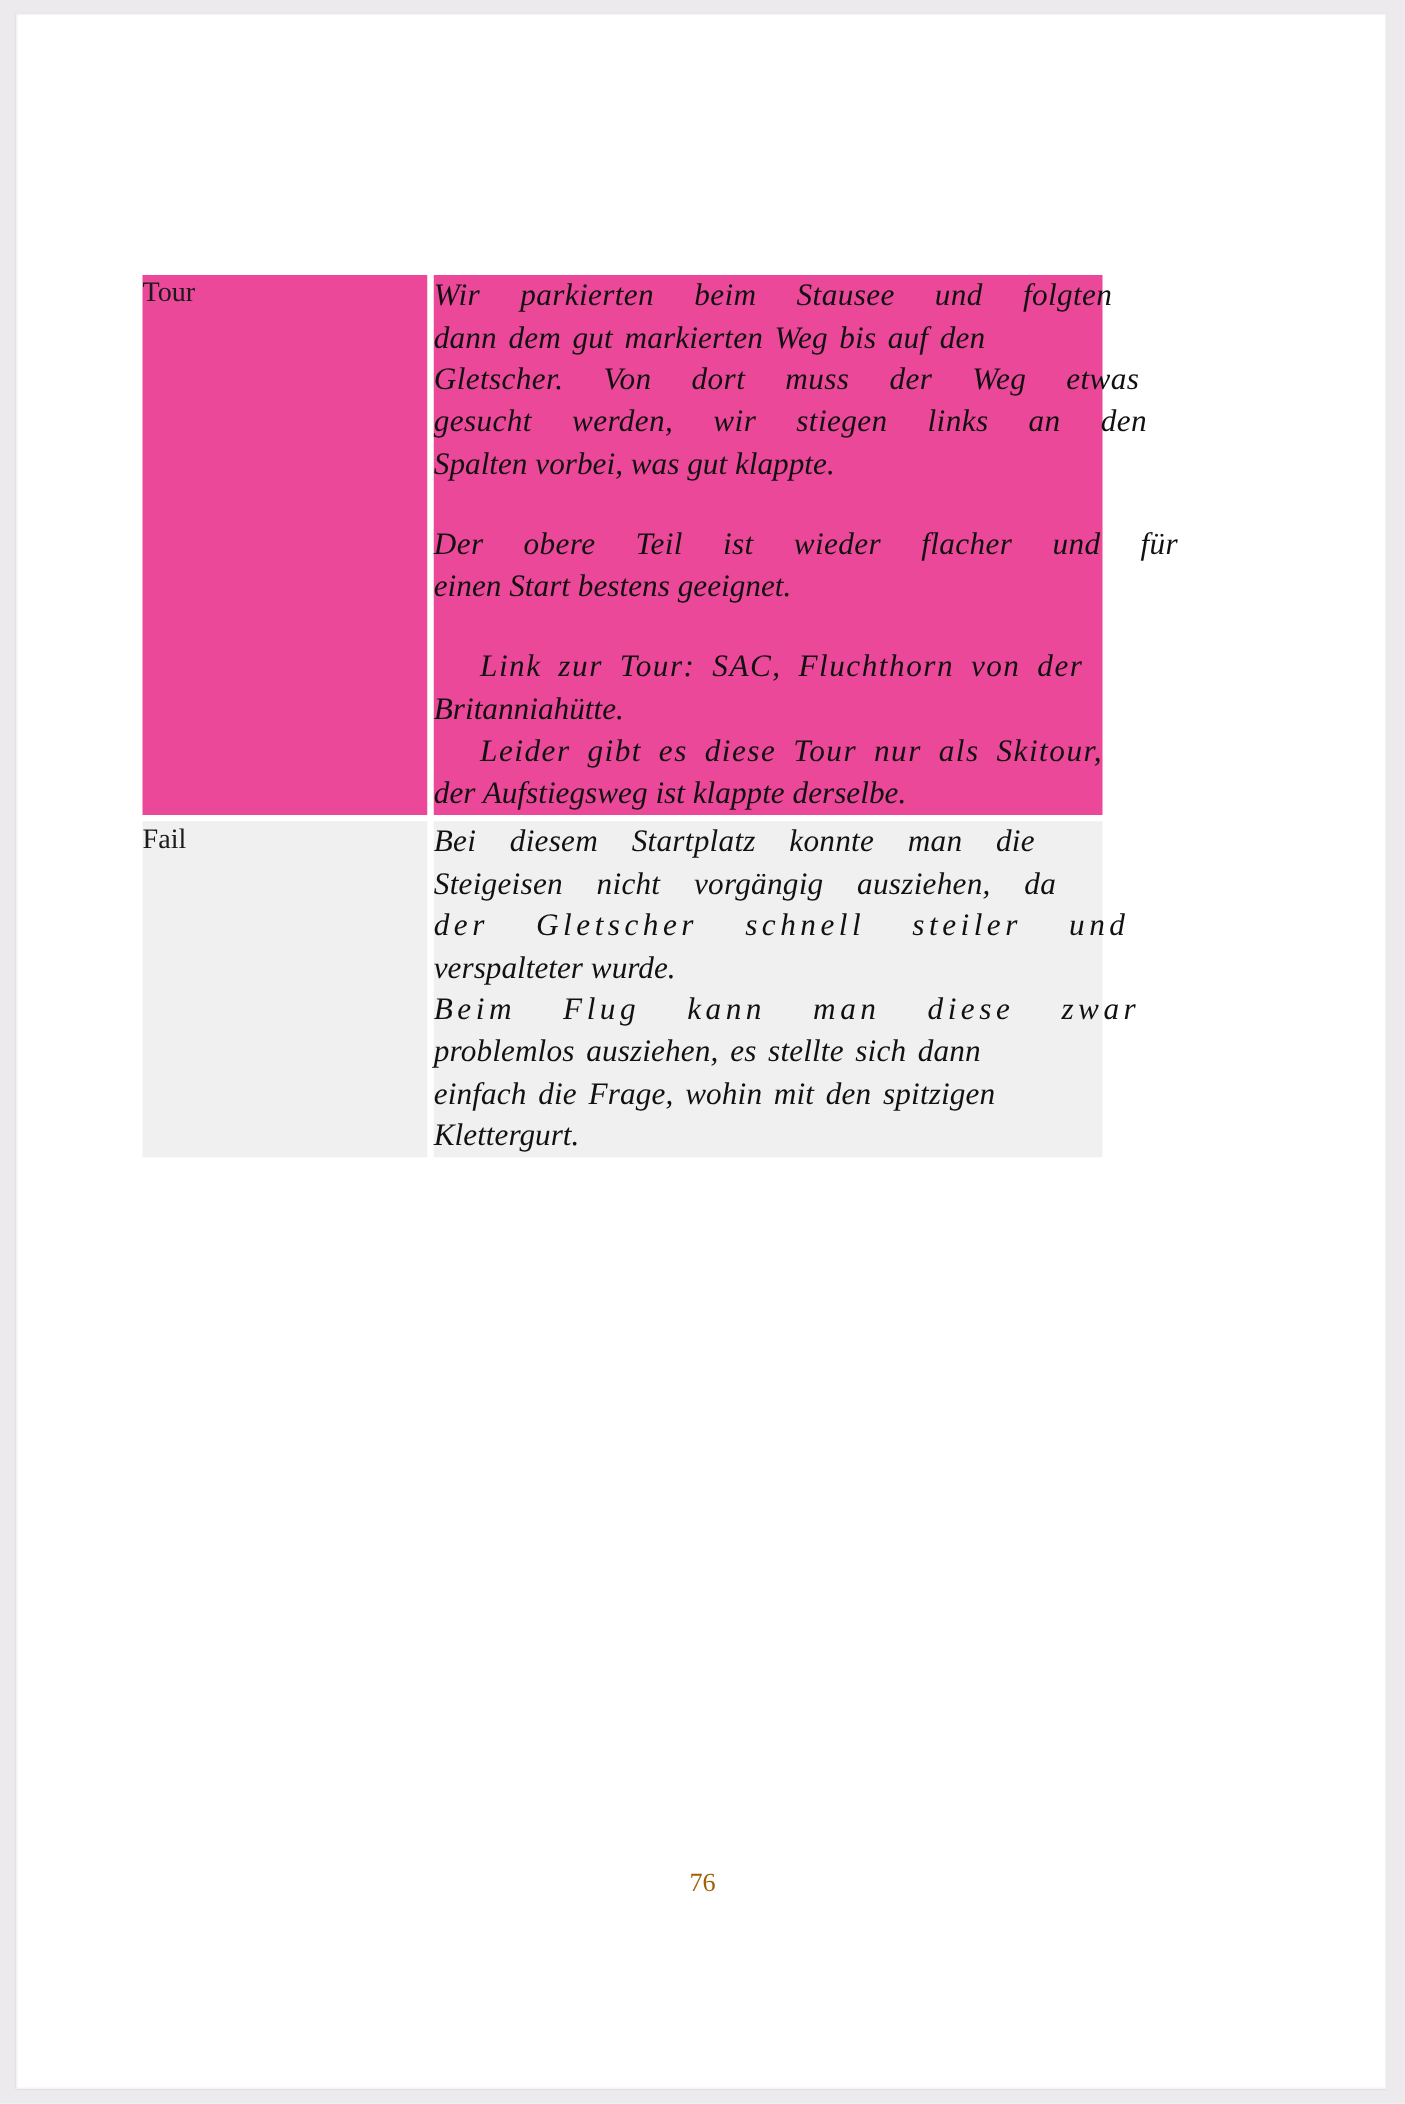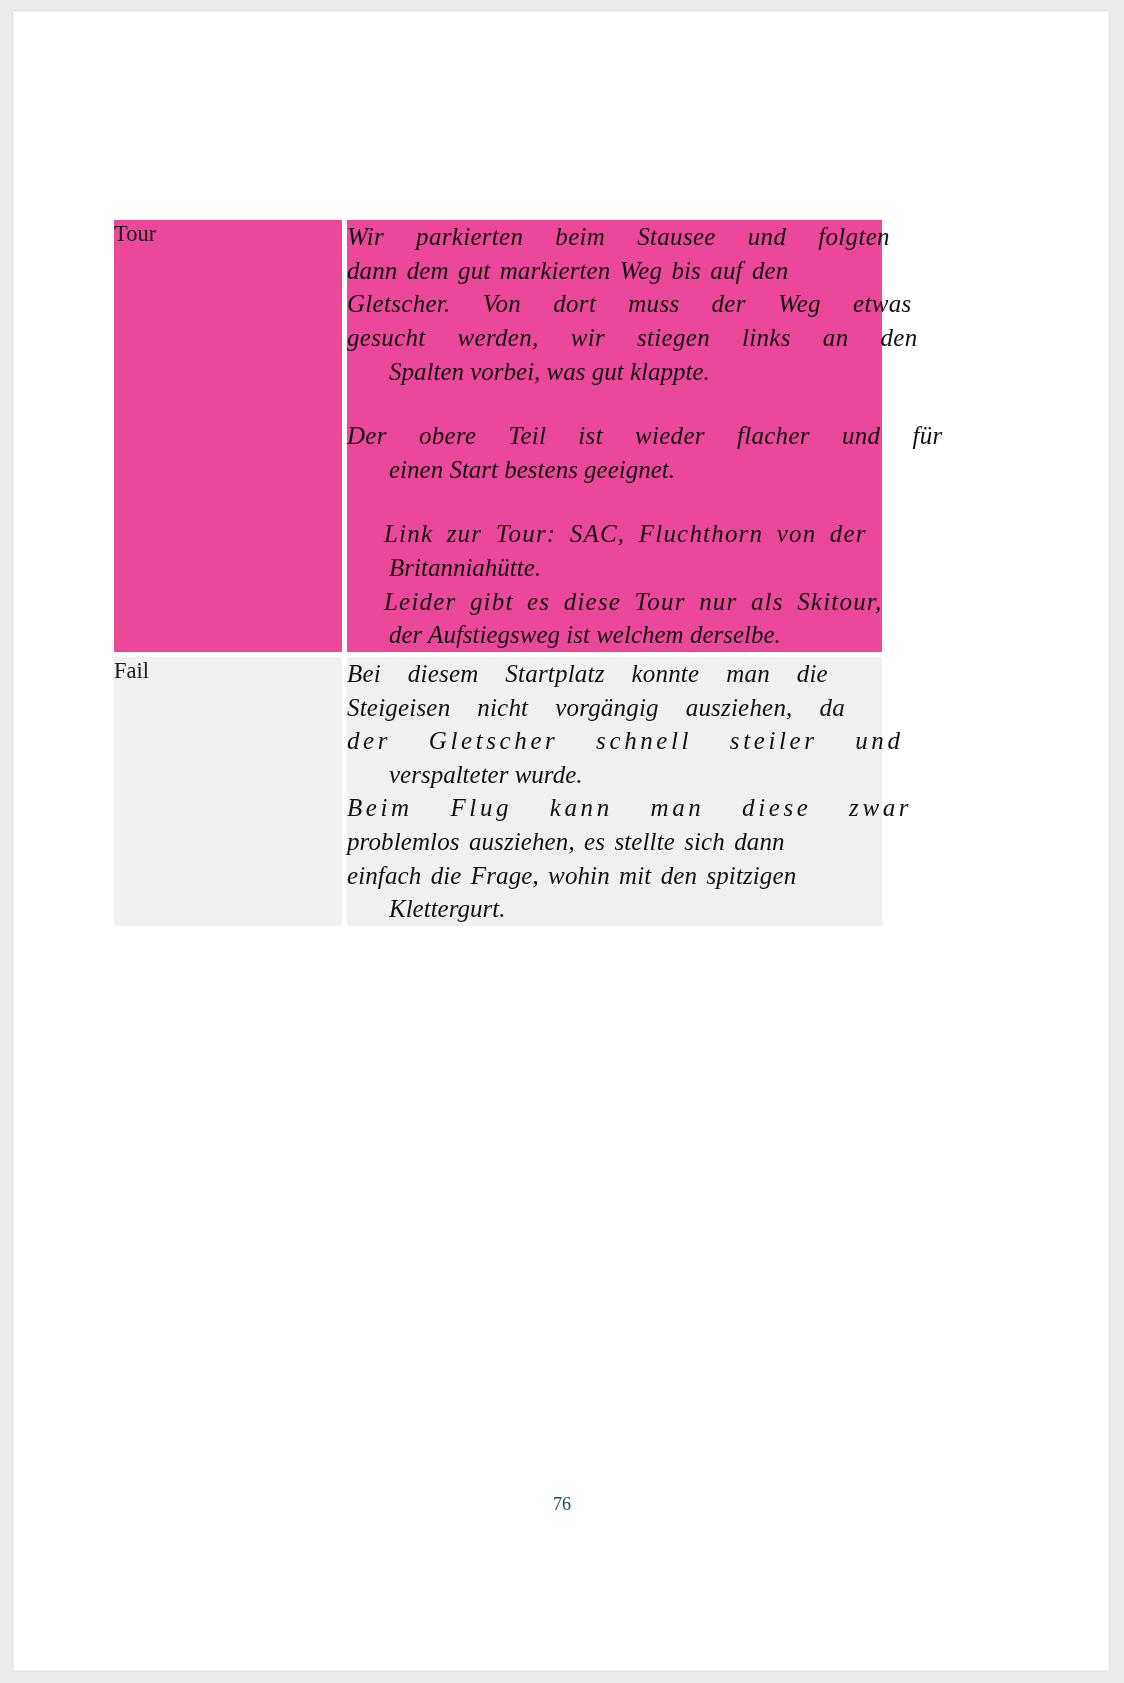--- a/index.html
+++ b/index.html
@@ -110,34 +110,34 @@
   .para:last-child { text-align: justify; }
 
   
   .jline {
     display: block;
     white-space: pre;
   }
   .jline.stretch-1 { letter-spacing: 0.30px; word-spacing: 9.5px; }
   .jline.stretch-2 { letter-spacing: 0.20px; word-spacing: 7.0px; }
   .jline.stretch-3 { letter-spacing: 3.6px;  word-spacing: 9.0px; }
-  .jline.stretch-4 { letter-spacing: 0px;    word-spacing: 0px; padding-left: 42px; }
+  .jline.stretch-4 { letter-spacing: 0px;    word-spacing: 0px; }
   .jline.stretch-5 { letter-spacing: 1.2px;  word-spacing: 6.0px; }
   .jline.stretch-6 { letter-spacing: 0.1px;  word-spacing: 3.0px; }
   .jline.indent    { padding-left: 37px; }
 
   
   .page-number {
     position: absolute;
     left: 0;
     top: 1482px;
     width: 1096px;
     text-align: center;
-    font-size: 18px;
-    color: #0c4a6e;
+    font-size: 21px;
+    color: #a16207;
     font-family: "Liberation Serif", serif;
   }
 </style>
 </head>
 <body>
 
 <div class="canvas">
   <div class="page">
 
     <div class="page-body">
@@ -166,21 +166,21 @@
                 <span class="jline stretch-1">Der  obere  Teil  ist  wieder  flacher  und  für</span>
                 <span class="jline stretch-4">einen Start bestens geeignet.</span>
               </div>
 
               <div class="para-spacer"></div>
 
               <div class="para">
                 <span class="jline stretch-5 indent">Link zur Tour: SAC, Fluchthorn von der</span>
                 <span class="jline stretch-4">Britanniahütte.</span>
                 <span class="jline stretch-5 indent">Leider gibt es diese Tour nur als Skitour,</span>
-                <span class="jline stretch-4">der Aufstiegsweg ist welchem derselbe.</span>
+                <span class="jline stretch-4">der Aufstiegsweg ist klappte derselbe.</span>
               </div>
 
             </td>
           </tr>
 
           <tr class="row-gap">
             <td></td>
             <td></td>
             <td></td>
           </tr>

